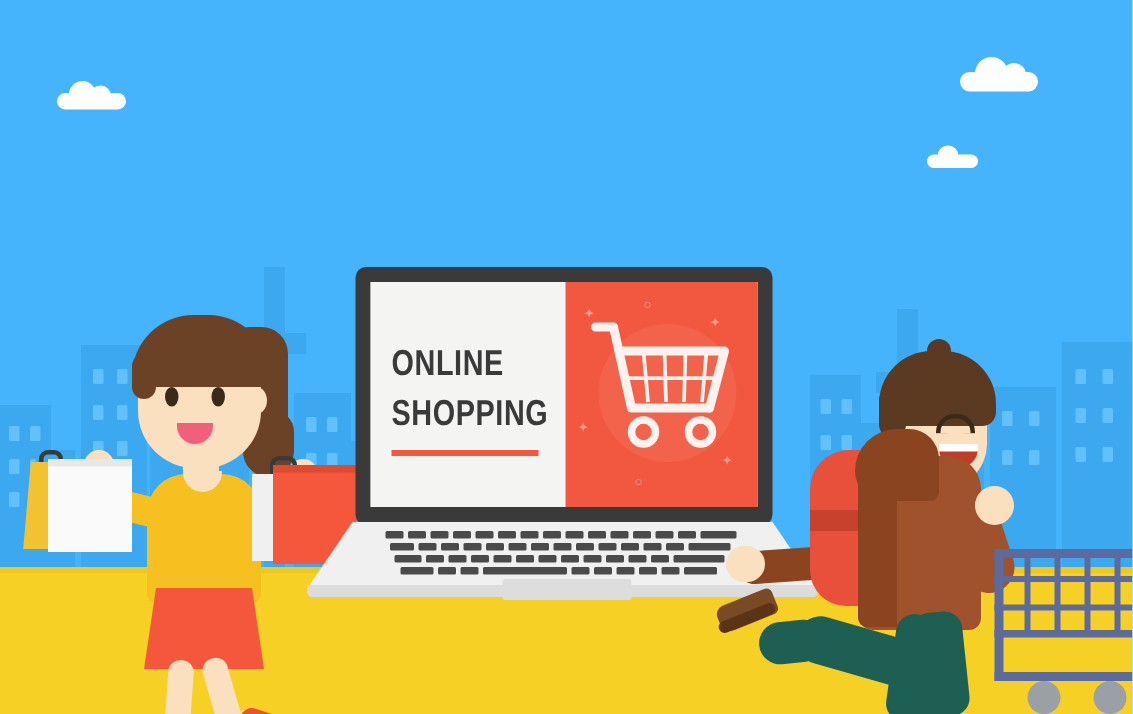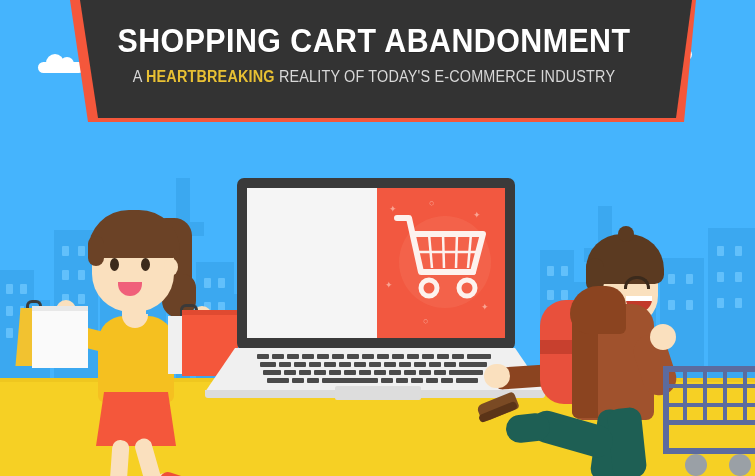--- a/index.html
+++ b/index.html
@@ -166,28 +166,20 @@
     <div class="puff" style="left:10px;top:-10px;width:22px;height:22px;"></div>
     <div class="puff" style="left:28px;top:-6px;width:16px;height:16px;"></div>
   </div>
   <div class="cloud" style="left:618px;top:103px;width:34px;height:9px;">
     <div class="puff" style="left:7px;top:-6px;width:14px;height:14px;"></div>
   </div>
 
   <div class="ground"></div>
   <div class="ground-shade"></div>
 
-  <div class="banner-wrap">
-    <div class="banner-stripe"></div>
-    <div class="banner-body"></div>
-    <div class="banner-title">SHOPPING CART ABANDONMENT</div>
-    <div class="banner-sub">
-      <span>A </span><span class="hl">HEARTBREAKING</span><span> REALITY OF TODAY'S E-COMMERCE INDUSTRY</span>
-    </div>
-  </div>
 
   <div class="woman">
 
     <div class="sh hair" style="left:128px;top:22px;width:42px;height:84px;border-radius:20px 22px 26px 26px;"></div>
     <div class="sh hair" style="left:140px;top:78px;width:34px;height:44px;border-radius:16px 16px 20px 20px;"></div>
 
     <div class="sh skin" style="left:70px;top:24px;width:82px;height:92px;border-radius:40px 40px 38px 38px;"></div>
 
     <div class="sh skin" style="left:142px;top:62px;width:14px;height:18px;border-radius:50%;"></div>
 
@@ -228,20 +220,27 @@
     <div class="sh skin" style="left:88px;top:244px;width:17px;height:78px;border-radius:8px;transform:rotate(4deg);"></div>
     <div class="sh skin" style="left:118px;top:242px;width:17px;height:52px;border-radius:8px;transform:rotate(-16deg);"></div>
     <div class="sh skin" style="left:128px;top:276px;width:16px;height:46px;border-radius:8px;transform:rotate(24deg);"></div>
 
     <div class="sh" style="left:138px;top:278px;width:28px;height:13px;border-radius:10px 8px 8px 4px;background:#F04E36;transform:rotate(18deg);"></div>
   </div>
 
   <div class="laptop">
     <div class="lid"></div>
     <div class="screen">
+      <div class="screen-left">
+        <div class="scr-txt">
+          <div>ONLINE</div>
+          <div>SHOPPING</div>
+        </div>
+        <div class="scr-rule"></div>
+      </div>
       <div class="screen-right">
         <div class="halo"></div>
         <div class="spark" style="left:12px;top:16px;">✦</div>
         <div class="spark" style="left:52px;top:10px;">○</div>
         <div class="spark" style="left:96px;top:22px;">✦</div>
         <div class="spark" style="left:8px;top:92px;">✦</div>
         <div class="spark" style="left:46px;top:128px;">○</div>
         <div class="spark" style="left:104px;top:114px;">✦</div>
         <svg class="cart-ico" width="104" height="104" viewBox="0 0 104 104">
           <g fill="none" stroke="#FDF2EE" stroke-width="6" stroke-linecap="round" stroke-linejoin="round">

